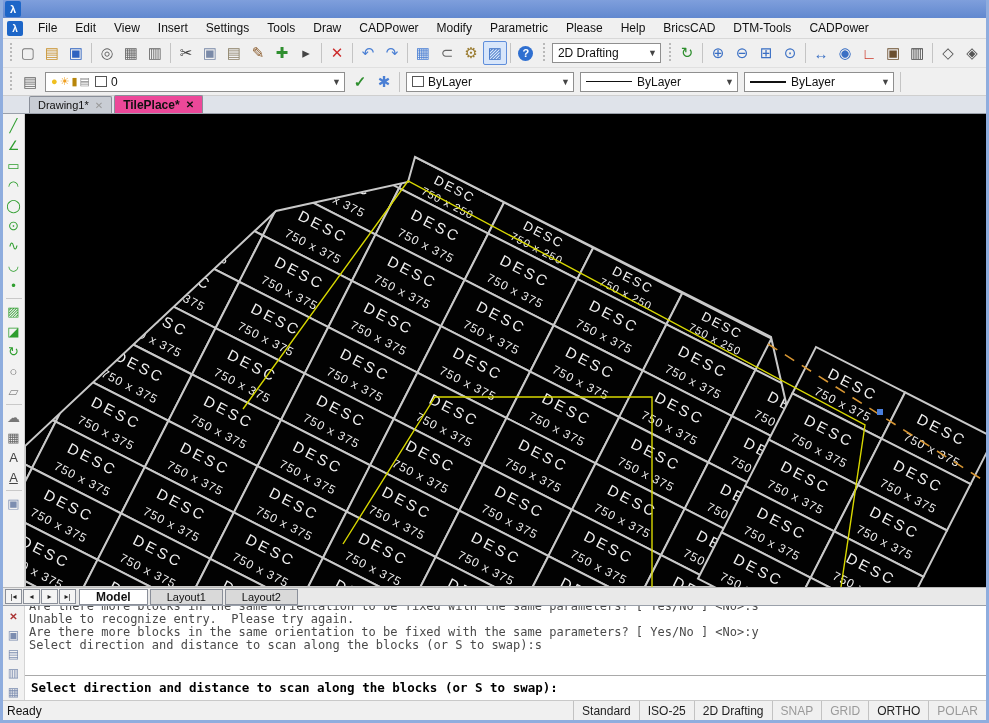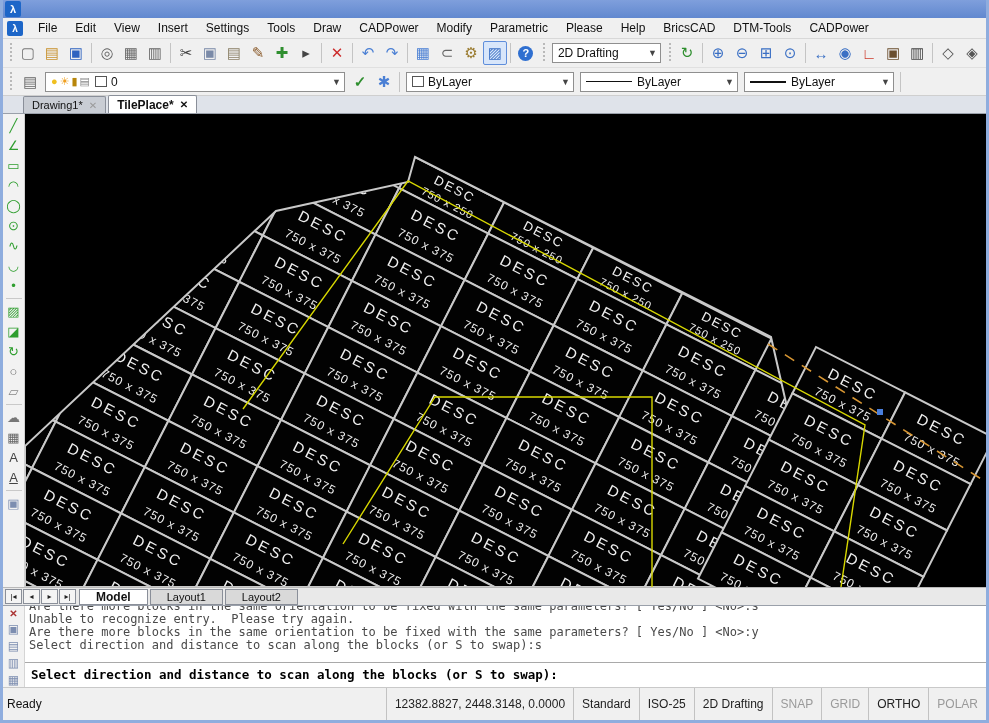--- a/index.html
+++ b/index.html
@@ -39,26 +39,26 @@
     display:flex; align-items:center; justify-content:center; }
   .tsep { width:1px; height:20px; background:#c4c4c4; margin:0 3px; }
   .combo { height:20px; background:#fff; border:1px solid #8f8f8f; display:flex; align-items:center;
     font-size:12px; position:relative; padding-left:5px; margin:0 3px; }
   .combo .arrow { margin-left:auto; width:15px; height:100%; display:flex; align-items:center;
     justify-content:center; color:#444; font-size:9px; }
   .combo .sw { width:12px; height:11px; border:1px solid #555; background:#fff; margin-right:4px; }
   .combo .lt { width:46px; height:0; border-top:1px solid #111; margin-right:5px; }
   .combo .minis { display:flex; gap:2px; margin-right:5px; font-size:11px; }
   
-  .doctabs { height:18px; background:#dfe3ea; display:flex; align-items:flex-end; padding-left:20px;
+  .doctabs { height:18px; background:#dfe3ea; display:flex; align-items:flex-end; padding-left:26px;
     border-bottom:1px solid #9aa0aa; flex:0 0 auto; }
   .dtab { display:flex; align-items:center; gap:6px; padding:1px 8px; height:17px;
     border:1px solid #8a8f99; border-bottom:none; background:#c9cdd4; font-size:11px; margin-right:2px;
     border-radius:2px 2px 0 0; }
-  .dtab.active { background:#ffffff; font-weight:bold; font-size:12px; height:18px; }
+  .dtab.active { background:#ec4899; font-weight:bold; font-size:12px; height:18px; }
   .dtab .x { font-size:10px; color:#999; }
   .dtab.active .x { color:#111; font-weight:bold; }
   
   .mainrow { display:flex; flex:0 0 auto; height:473px; }
   .lefttb { width:22px; background:#f2f2f2; border-right:1px solid #d0d0d0; display:flex;
     flex-direction:column; align-items:center; padding-top:2px; gap:1px; overflow:hidden; }
   .ltbtn { width:20px; height:19px; display:flex; align-items:center; justify-content:center;
     font-size:13px; color:#2f9e2f; border:1px solid transparent; }
   .ltsep { width:16px; height:1px; background:#c9c9c9; margin:2px 0; }
   .canvas { position:relative; width:961px; height:473px; background:#000; overflow:hidden; }
@@ -79,21 +79,21 @@
     align-items:center; justify-content:center; }
   .cmdstrip .ic.close { color:#a33; font-size:10px; font-weight:bold; }
   .cmdbody { flex:1; display:flex; flex-direction:column; overflow:hidden;
     font-family:"DejaVu Sans Mono", monospace; }
   .cmdhist { flex:1; overflow:hidden; padding:0 4px; color:#4a4a4a; font-size:12px; line-height:13px; }
   .cmdhist .line { white-space:pre; }
   .cmdhist .line:first-child { margin-top:-6px; }
   .cmdprompt { border-top:1px solid #a9a9a9; padding:4px 6px 5px 6px; font-weight:bold; color:#000;
     font-size:12.5px; white-space:pre; }
   
-  .statusbar { height:33px; background:#f0f0f0; border-top:1px solid #c9c9c9; display:flex;
+  .statusbar { height:20px; background:#f0f0f0; border-top:1px solid #c9c9c9; display:flex;
     align-items:stretch; font-size:12px; flex:0 0 auto; }
   .statusbar .ready { flex:1; display:flex; align-items:center; padding-left:4px; }
   .sseg { display:flex; align-items:center; padding:0 8px; border-left:1px solid #c2c2c2; color:#222; }
   .sseg.off { color:#9a9a9a;text-align:right; }
 </style>
 </head>
 <body>
 
 <div class="titlebar">
   <div class="logo">λ</div>
@@ -751,21 +751,20 @@
         <div class="line">Unable to recognize entry.  Please try again.</div>
         <div class="line">Are there more blocks in the same orientation to be fixed with the same parameters? [ Yes/No ] &lt;No&gt;:y</div>
         <div class="line">Select direction and distance to scan along the blocks (or S to swap):s</div>
       </div>
     <div class="cmdprompt">Select direction and distance to scan along the blocks (or S to swap):</div>
   </div>
 </div>
 
 <div class="statusbar">
   <div class="ready">Ready</div>
-  <div class="sseg">12382.8827, 2448.3148, 0.0000</div>
   <div id="status-fields" style="display:flex;align-items:stretch;">
       <div class="sseg">Standard</div>
       <div class="sseg">ISO-25</div>
       <div class="sseg">2D Drafting</div>
       <div class="sseg off">SNAP</div>
       <div class="sseg off">GRID</div>
       <div class="sseg">ORTHO</div>
       <div class="sseg off">POLAR</div>
     </div>
 </div>

